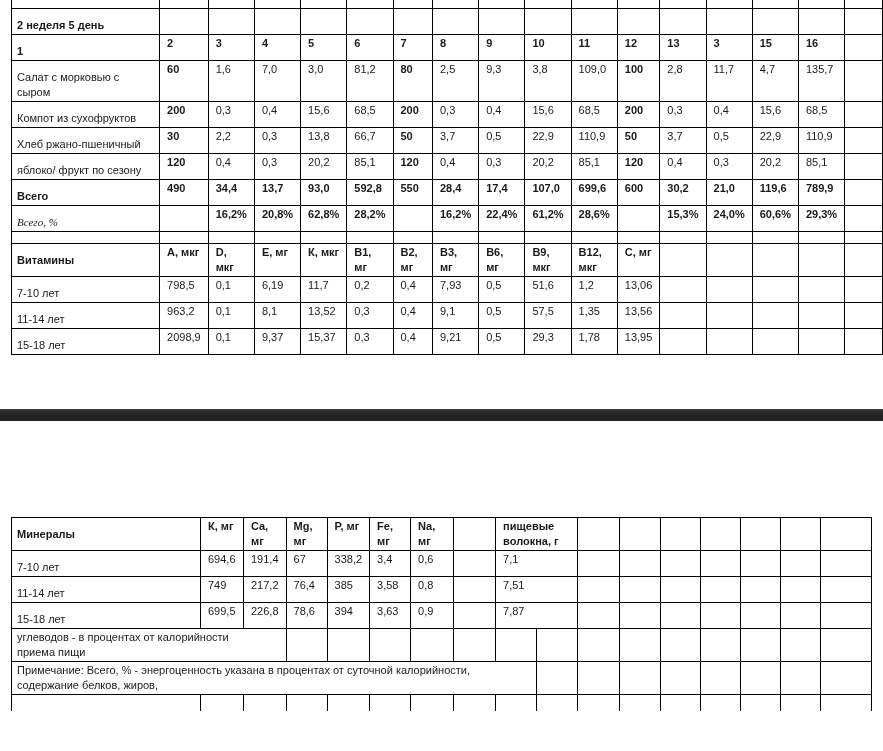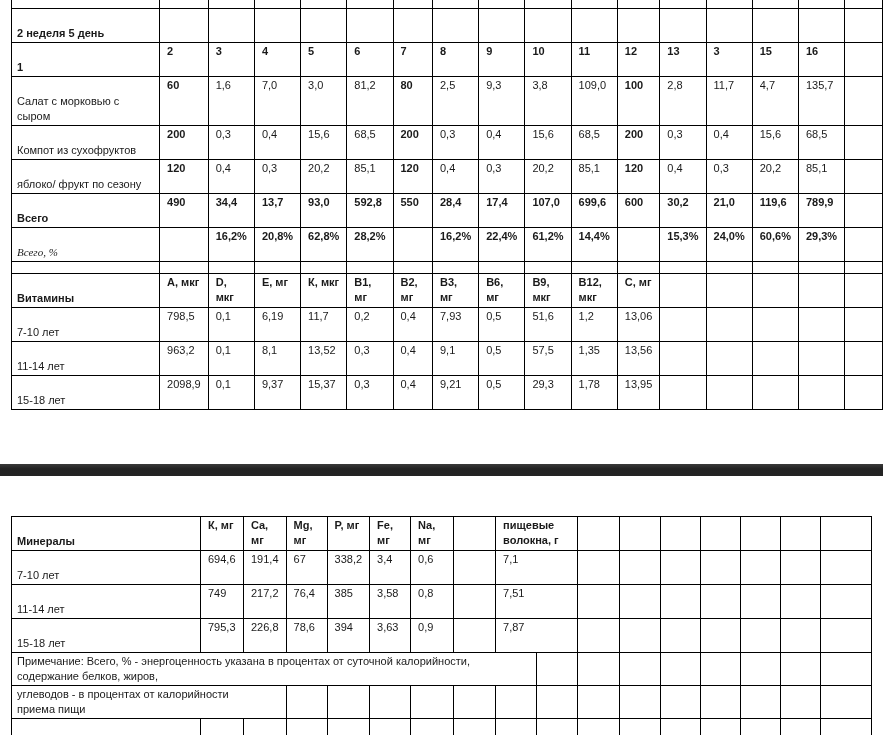--- a/index.html
+++ b/index.html
@@ -5,34 +5,34 @@
   html,body{margin:0;padding:0;background:#ffffff;}
   body{width:883px;height:751px;overflow:hidden;font-family:"Liberation Sans","DejaVu Sans",sans-serif;}
   table.doc{border-collapse:collapse;table-layout:fixed;margin-left:11px;}
   .doc td{
     border:1px solid #000;
     font-size:11px;line-height:15px;color:#1a1a1a;
     vertical-align:top;text-align:left;
     padding:1px 7px;
     overflow-wrap:break-word;word-wrap:break-word;
   }
-  .doc td.nm{padding:17px 6px 1px 5px;}
+  .doc td.nm{padding:9px 6px 1px 5px;}
   .doc td.note{padding:1px 6px 1px 5px;}
   .b{font-weight:bold;}
   .i{font-style:italic;font-family:Liberation Serif, serif;}
   tr.rs-top td{border-top:none;height:8px;padding-top:0;padding-bottom:0;}
   tr.rs-bot td{border-bottom:none;height:14px;}
   tr.r-week td{height:15px;}
   tr.r-empty td{height:11px;padding-top:0;padding-bottom:0;}
   .page-separator{
     height:12px;width:883px;
     margin-top:54px;
     background:linear-gradient(#3a3a3a,#222222 40%,#242424);
   }
-  table.p2{margin-top:40px;}
+  table.p2{margin-top:96px;}
 </style>
 </head>
 <body>
 
 <table class="doc p1">
   <colgroup>
     <col style="width:189px">
       <col style="width:43px">
       <col style="width:41px">
       <col style="width:41px">
@@ -144,20 +144,39 @@
     <td>15,6</td>
     <td>68,5</td>
     <td class="b">200</td>
     <td>0,3</td>
     <td>0,4</td>
     <td>15,6</td>
     <td>68,5</td>
     <td></td>
   </tr>
 
+  <tr>
+    <td class="nm">Хлеб ржано-пшеничный</td>
+    <td class="b">30</td>
+    <td>2,2</td>
+    <td>0,3</td>
+    <td>13,8</td>
+    <td>66,7</td>
+    <td class="b">50</td>
+    <td>3,7</td>
+    <td>0,5</td>
+    <td>22,9</td>
+    <td>110,9</td>
+    <td class="b">50</td>
+    <td>3,7</td>
+    <td>0,5</td>
+    <td>22,9</td>
+    <td>110,9</td>
+    <td></td>
+  </tr>
 
   <tr>
     <td class="nm">яблоко/ фрукт по сезону</td>
     <td class="b">120</td>
     <td>0,4</td>
     <td>0,3</td>
     <td>20,2</td>
     <td>85,1</td>
     <td class="b">120</td>
     <td>0,4</td>
@@ -196,21 +215,21 @@
       <td class="nm i">Всего, %</td>
       <td class="b"></td>
       <td class="b">16,2%</td>
       <td class="b">20,8%</td>
       <td class="b">62,8%</td>
       <td class="b">28,2%</td>
       <td class="b"></td>
       <td class="b">16,2%</td>
       <td class="b">22,4%</td>
       <td class="b">61,2%</td>
-      <td class="b">14,4%</td>
+      <td class="b">28,6%</td>
       <td class="b"></td>
       <td class="b">15,3%</td>
       <td class="b">24,0%</td>
       <td class="b">60,6%</td>
       <td class="b">29,3%</td>
       <td></td>
     </tr>
     <tr class="r-empty">
       <td></td>
         <td></td>
@@ -389,72 +408,72 @@
     <td></td>
     <td></td>
     <td></td>
     <td></td>
     <td></td>
     <td></td>
   </tr>
 
   <tr>
     <td class="nm">15-18 лет</td>
-    <td>795,3</td>
+    <td>699,5</td>
     <td>226,8</td>
     <td>78,6</td>
     <td>394</td>
     <td>3,63</td>
     <td>0,9</td>
     <td></td>
     <td colspan="2">7,87</td>
     <td></td>
     <td></td>
     <td></td>
     <td></td>
     <td></td>
     <td></td>
     <td></td>
   </tr>
 </tbody>
   <tbody>
     <tr>
+      <td class="note" colspan="3">
+        <div>углеводов - в процентах от калорийности</div>
+        <div>приема пищи</div>
+      </td>
+      <td></td>
+        <td></td>
+        <td></td>
+        <td></td>
+        <td></td>
+        <td></td>
+        <td></td>
+        <td></td>
+        <td></td>
+        <td></td>
+        <td></td>
+        <td></td>
+        <td></td>
+        <td></td>
+    </tr>
+    <tr>
       <td class="note" colspan="9">
         <div>Примечание: Всего, % - энергоценность указана в процентах от суточной калорийности,</div>
         <div>содержание белков, жиров,</div>
       </td>
       <td></td>
         <td></td>
         <td></td>
         <td></td>
         <td></td>
         <td></td>
         <td></td>
         <td></td>
     </tr>
-    <tr>
-      <td class="note" colspan="3">
-        <div>углеводов - в процентах от калорийности</div>
-        <div>приема пищи</div>
-      </td>
-      <td></td>
-        <td></td>
-        <td></td>
-        <td></td>
-        <td></td>
-        <td></td>
-        <td></td>
-        <td></td>
-        <td></td>
-        <td></td>
-        <td></td>
-        <td></td>
-        <td></td>
-        <td></td>
-    </tr>
     <tr class="rs-bot">
       <td></td>
         <td></td>
         <td></td>
         <td></td>
         <td></td>
         <td></td>
         <td></td>
         <td></td>
         <td></td>

